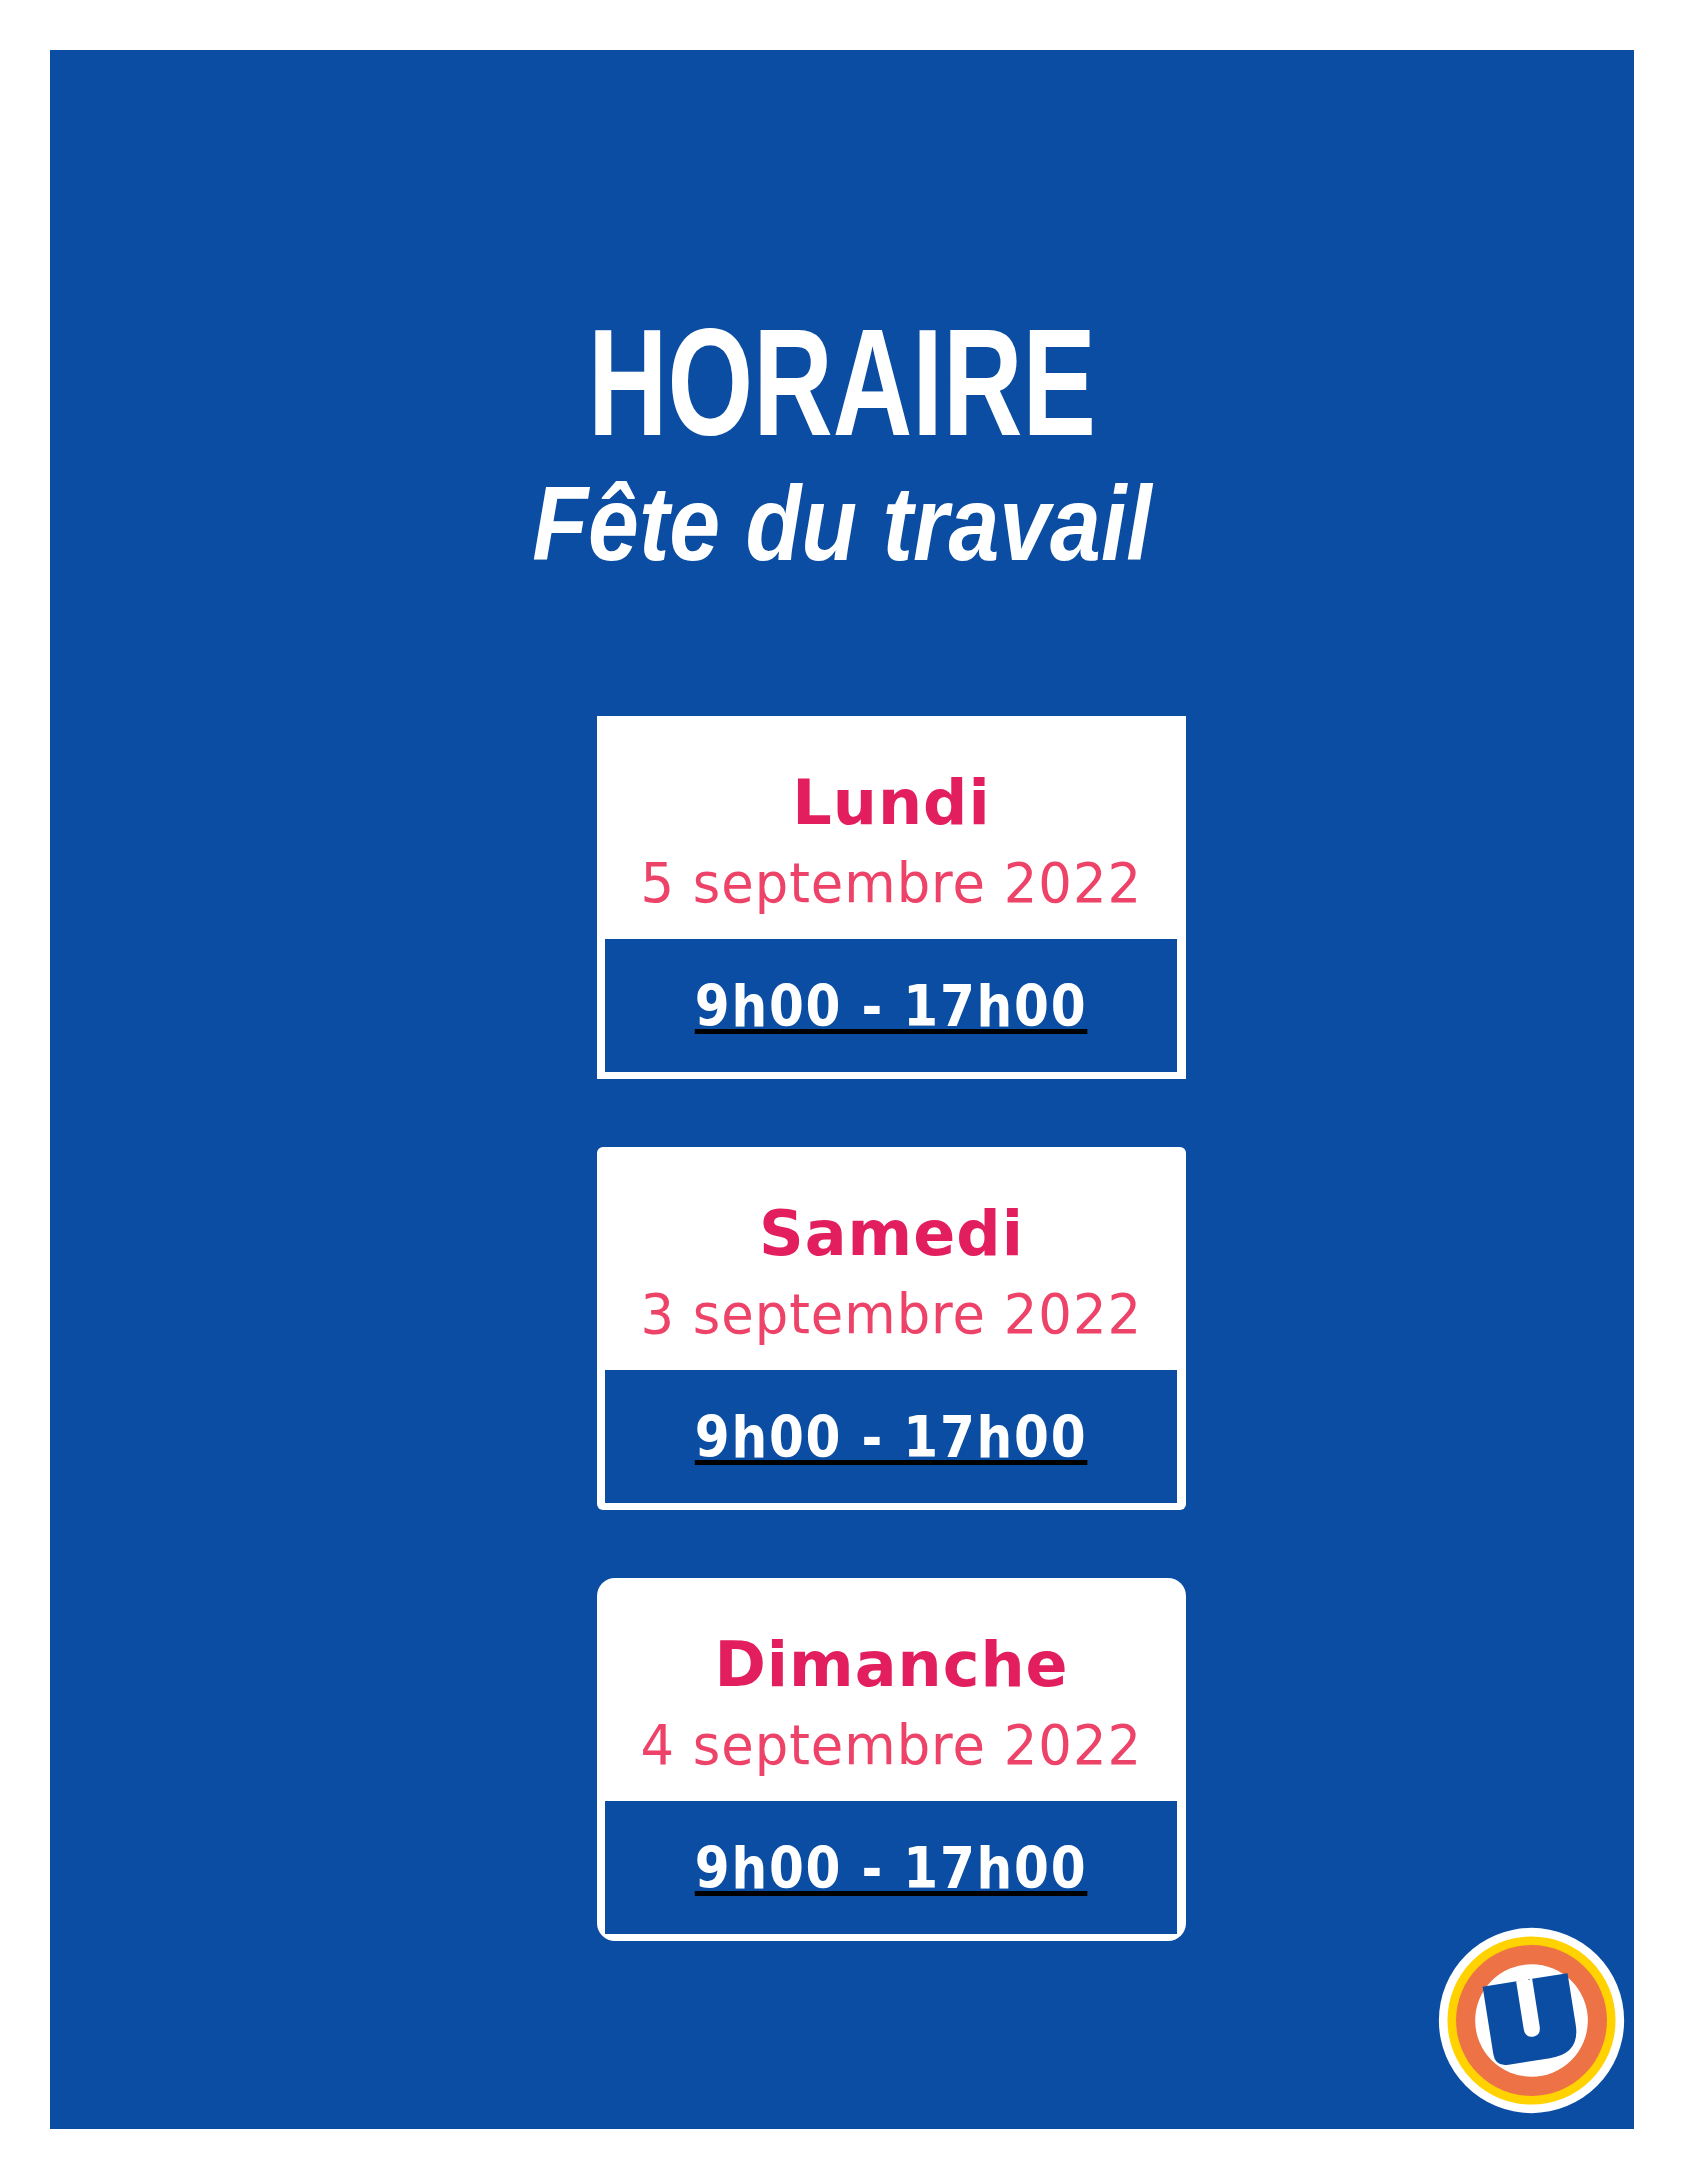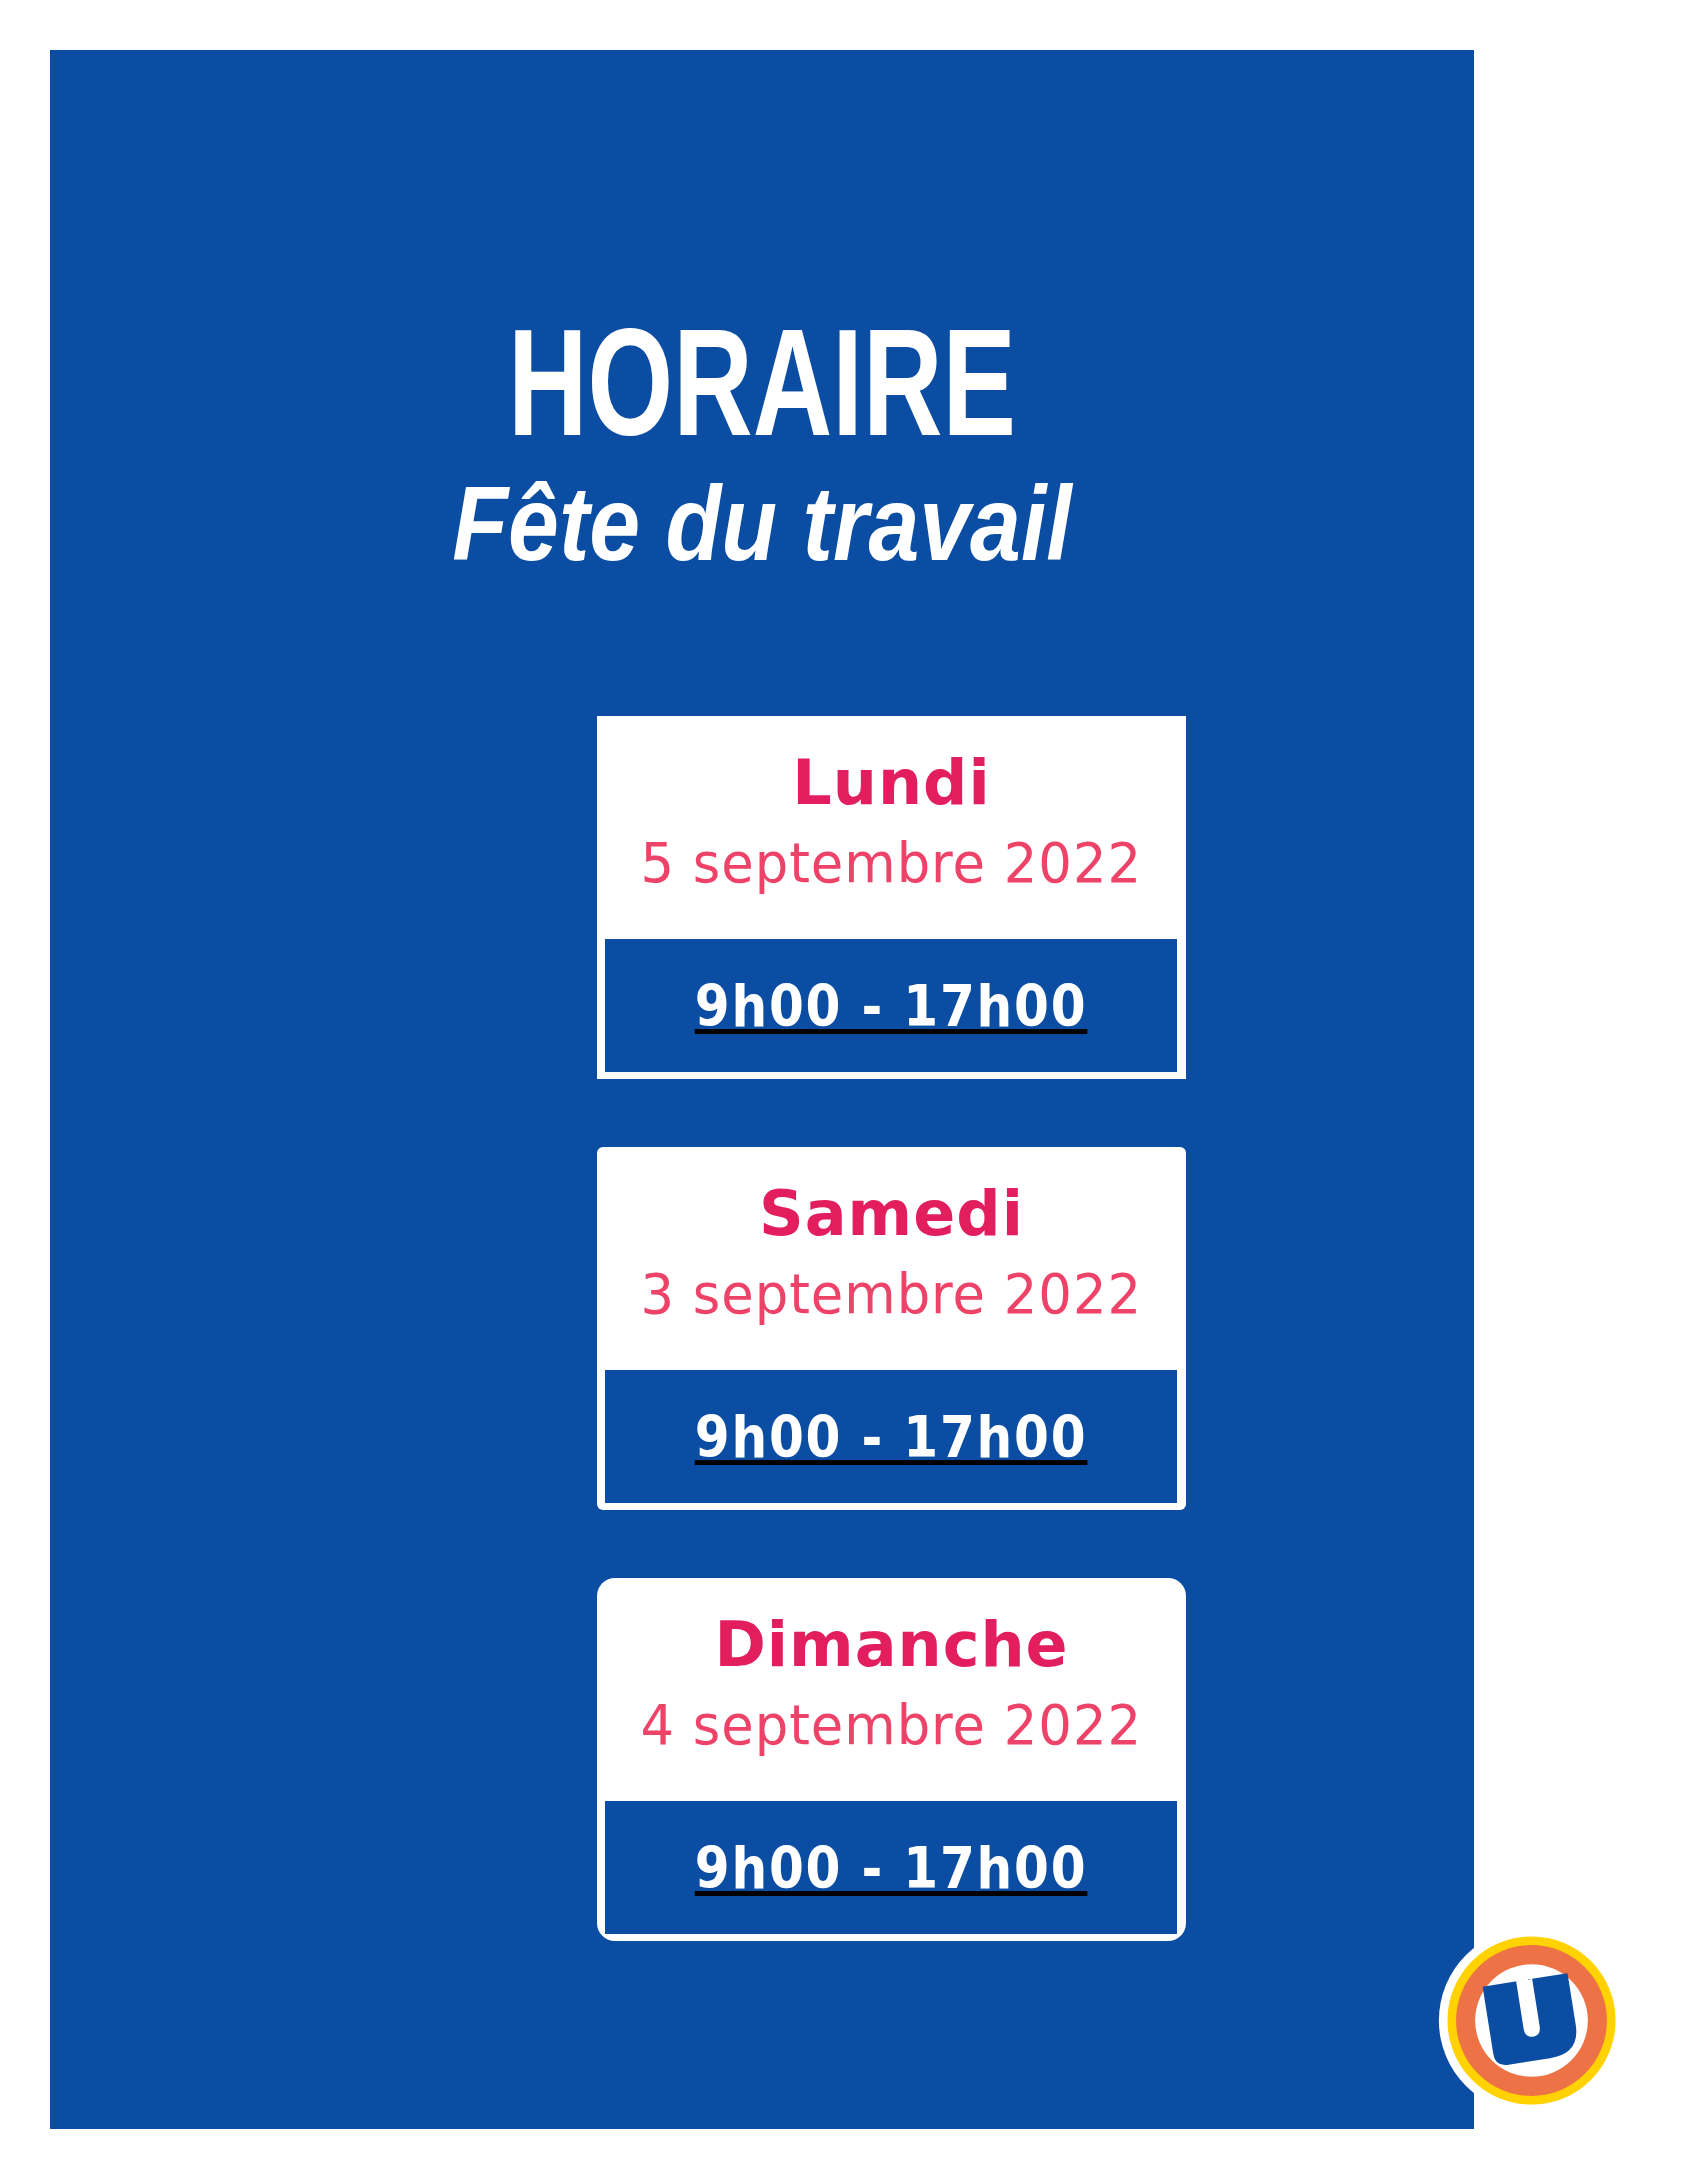--- a/index.html
+++ b/index.html
@@ -1,38 +1,38 @@
 <!DOCTYPE html>
 <html><head>
 <meta charset="utf-8">
 <style>
   html,body{margin:0;padding:0;background:#ffffff;}
   body{width:1683px;height:2178px;position:relative;font-family:"DejaVu Sans",sans-serif;overflow:hidden;}
-  .panel{position:absolute;left:50px;top:50px;width:1424px;height:2079px;background:#0a4da2;}
+  .panel{position:absolute;left:50px;top:50px;width:1584px;height:2079px;background:#0a4da2;}
   .title{
     position:absolute;top:255px;left:0;width:100%;text-align:center;
     color:#ffffff;font-family:"Liberation Sans",sans-serif;font-weight:bold;
     font-size:153px;line-height:1;letter-spacing:0;
     transform:scaleX(0.72);transform-origin:50% 50%;white-space:nowrap;
   }
   .subtitle{
     position:absolute;top:416px;left:0;width:100%;text-align:center;
     color:#ffffff;font-family:"Liberation Sans",sans-serif;font-weight:bold;font-style:italic;
     font-size:105px;line-height:1.1;
     transform:scaleX(0.87);transform-origin:50% 50%;white-space:nowrap;
   }
   .card{
     position:absolute;left:547px;width:589px;height:363px;background:#ffffff;
     display:flex;flex-direction:column;align-items:center;
   }
   .card.c1{top:666px;}
   .card.c2{top:1097px;border-radius:6px;}
   .card.c3{top:1528px;border-radius:18px;}
   .day{
-    margin-top:30px;color:#e21e5e;font-weight:bold;font-size:62px;line-height:1.2;
+    margin-top:50px;color:#e21e5e;font-weight:bold;font-size:62px;line-height:1.2;
     letter-spacing:1px;text-align:center;white-space:nowrap;
   }
   .date{
     margin-top:12px;color:#ee4368;font-weight:400;font-size:55px;line-height:1.15;
     letter-spacing:1px;text-align:center;white-space:nowrap;transform:scaleX(0.96);
   }
   .hours-bar{
     position:absolute;left:8px;right:9px;bottom:7px;height:133px;background:#0a4da2;
     display:flex;align-items:center;justify-content:center;text-decoration:underline;
   }

